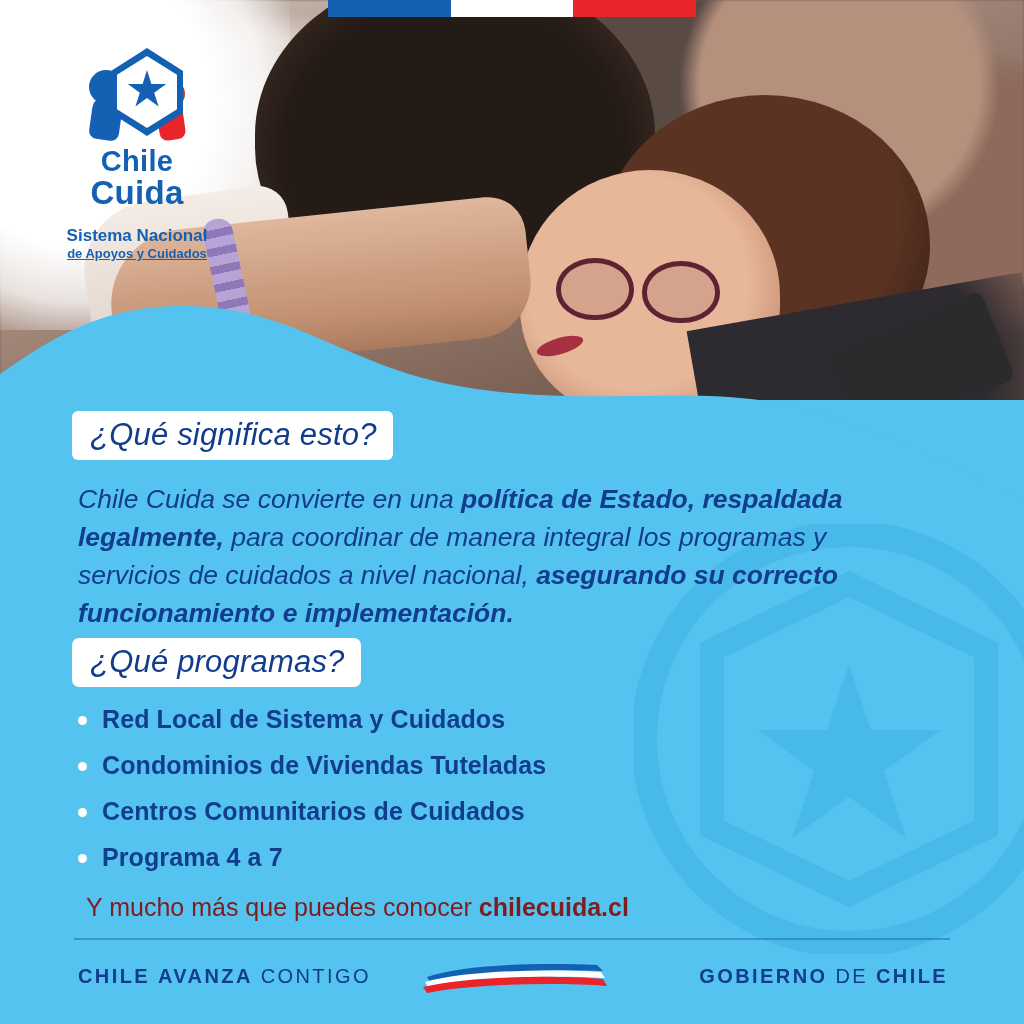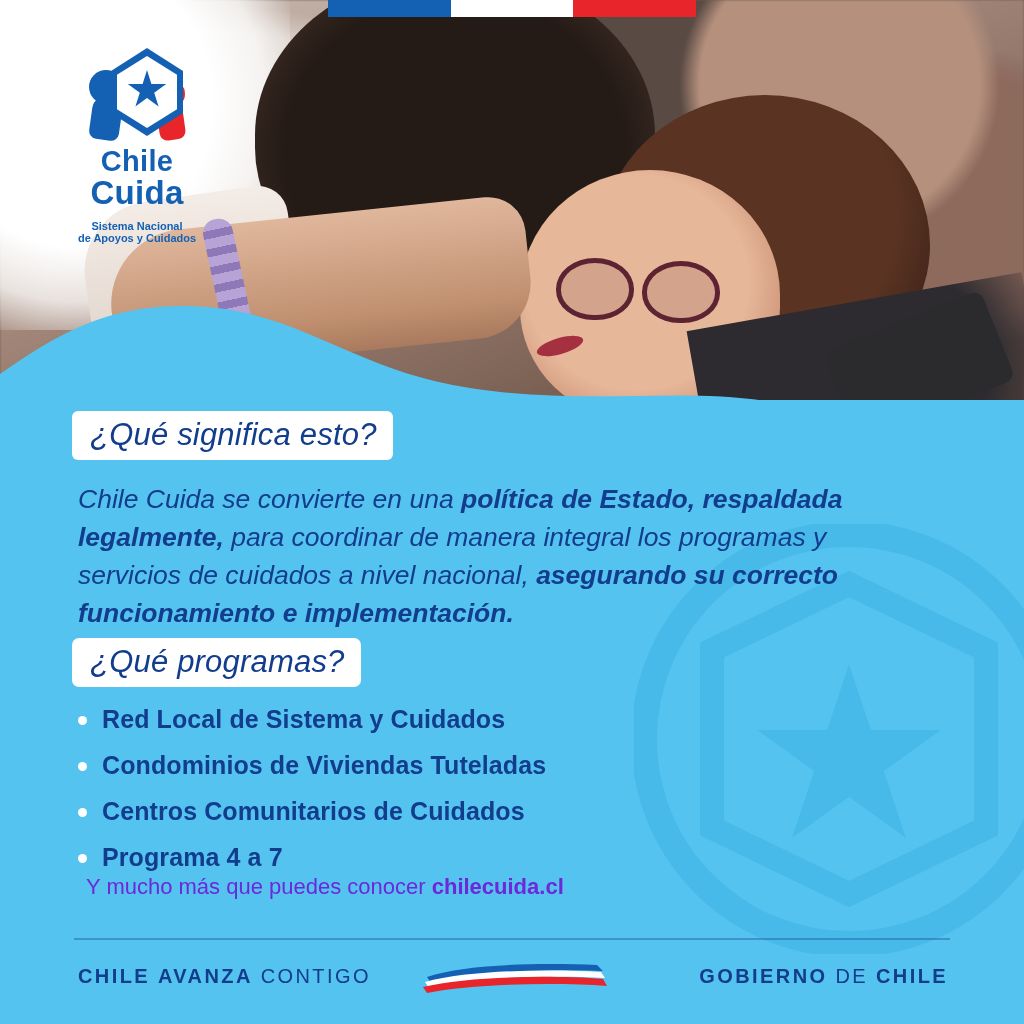--- a/index.html
+++ b/index.html
@@ -226,23 +226,23 @@
     content: "";
     position: absolute;
     left: 4px; top: 11px;
     width: 9px; height: 9px;
     background: #FFFFFF;
     border-radius: 50%;
   }
 
   .closing {
     position: absolute;
-    left: 86px; top: 874px;
-    color: #6d28d9;
-    font-size: 22px;
+    left: 86px; top: 893px;
+    color: #7f1d1d;
+    font-size: 25px;
   }
   .closing b { font-weight: bold; }
 
   
   .logo {
     position: absolute;
     left: 52px; top: 44px;
     width: 170px;
     z-index: 25;
     text-align: center;
@@ -282,22 +282,22 @@
     position: absolute; right: 1px; top: 58px;
     width: 26px; height: 38px; background: #E8252B;
     border-radius: 12px 12px 8px 8px; transform: rotate(-8deg);
   }
   .logo .name1 {
     color: #1461B4; font-size: 29px; font-weight: bold; line-height: 30px; letter-spacing: .3px;
   }
   .logo .name2 {
     color: #1461B4; font-size: 33px; font-weight: bold; line-height: 34px; letter-spacing: .3px;
   }
-  .logo .tag1 { color: #1461B4; font-size: 11px; font-weight: bold; margin-top: 10px; }
-  .logo .tag2 { color: #1461B4; font-size: 11px; font-weight: bold; }
+  .logo .tag1 { color: #1461B4; font-size: 17px; font-weight: bold; margin-top: 16px; }
+  .logo .tag2 { color: #1461B4; font-size: 13px; font-weight: bold; text-decoration: underline; }
 
   
   .footer {
     position: absolute;
     left: 0; bottom: 0;
     width: 1024px; height: 86px;
     z-index: 20;
   }
   .footer .fline {
     position: absolute;

